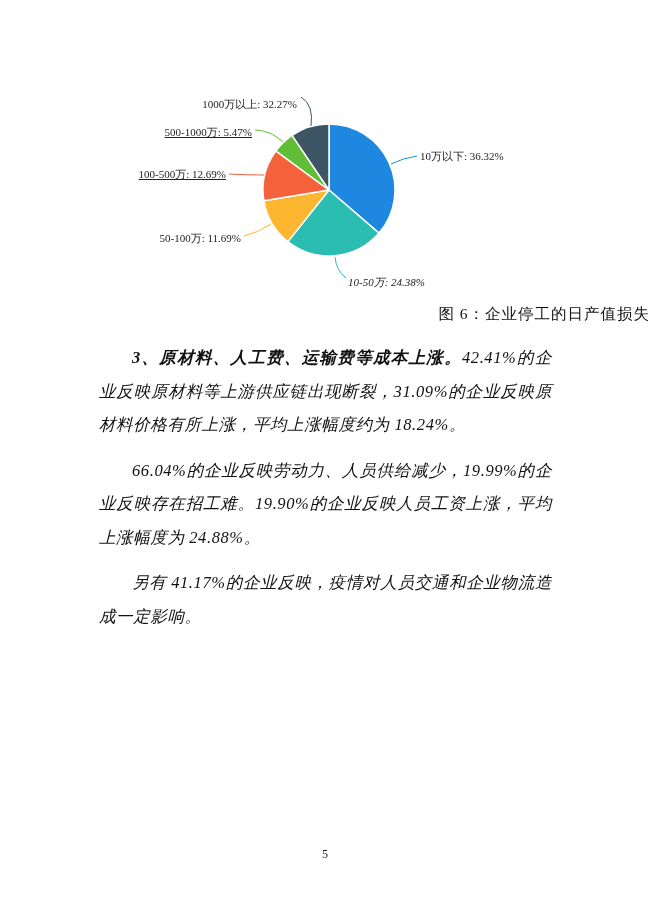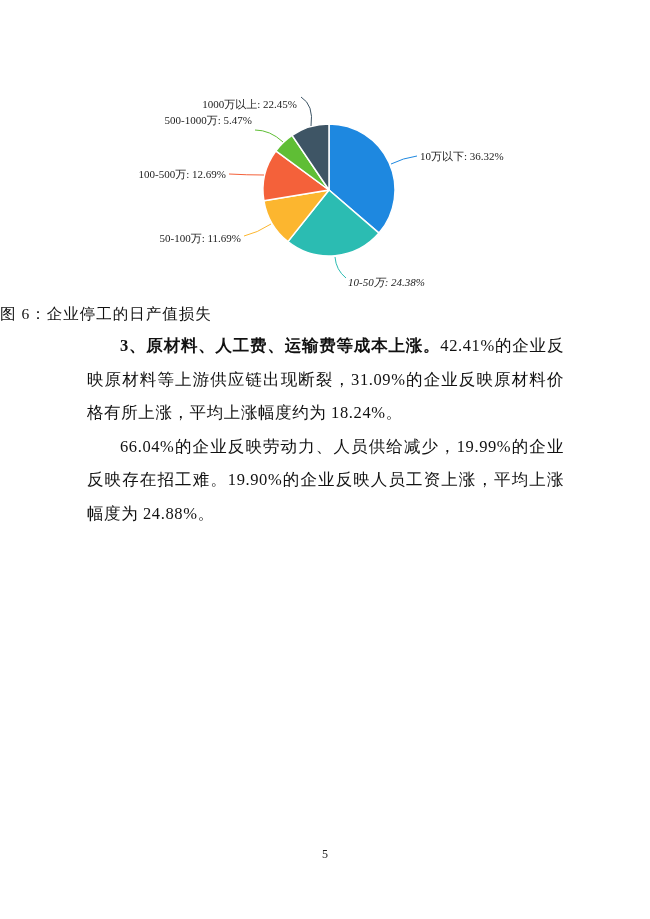--- a/index.html
+++ b/index.html
@@ -19,37 +19,38 @@
   .chart-area svg{position:absolute;left:0;top:0;}
   .pie-label{
     position:absolute;
     white-space:nowrap;
     font-size:11px;
     color:#222;
     line-height:14px;
   }
   .figure-caption{
     position:absolute;left:0;top:304px;width:650px;
-    text-align:left;
+    text-align:right;
     font-size:15.5px;
     letter-spacing:1px;
     color:#111;
   }
   
   .body-text{
     position:absolute;left:87px;top:329px;width:477px;
   }
   .body-text p{
-    margin:0;
+    margin:12px;
     font-size:16.5px;
     line-height:33.5px;
     letter-spacing:0.6px;
     text-align:justify;
     text-indent:2em;
     color:#111;
+    font-style:italic;
   }
   .bold-lead{font-weight:bold;}
   
   .page-number{
     position:absolute;left:0;top:847px;width:650px;
     text-align:center;
     font-size:12px;color:#222;
   }
 </style>
 </head>
@@ -68,26 +69,27 @@
         <path d="M 329 105 L 263.89 115.77 A 66 66 0 0 1 275.80 65.94 Z" fill="#f4613a" stroke="#ffffff" stroke-width="1.5" stroke-linejoin="round"></path>
         <path d="M229,89 Q247,90 264,90" fill="none" stroke="#f4613a" stroke-width="1"></path>
         <path d="M 329 105 L 275.80 65.94 A 66 66 0 0 1 292.07 50.30 Z" fill="#5fbe35" stroke="#ffffff" stroke-width="1.5" stroke-linejoin="round"></path>
         <path d="M255,45 Q270,45 283,57" fill="none" stroke="#5fbe35" stroke-width="1"></path>
         <path d="M 329 105 L 292.07 50.30 A 66 66 0 0 1 329.00 39.00 Z" fill="#3e5565" stroke="#ffffff" stroke-width="1.5" stroke-linejoin="round"></path>
         <path d="M301,12 Q314,20 311,41" fill="none" stroke="#3e5565" stroke-width="1"></path>
       </svg>
   <div class="pie-label" style="left: 420px; top: 64px; text-align: center;">10万以下: 36.32%</div>
       <div class="pie-label" style="left: 348px; top: 190px; text-align: left; font-style: italic;">10-50万: 24.38%</div>
       <div class="pie-label" style="right: 409px; top: 146px; text-align: right;">50-100万: 11.69%</div>
-      <div class="pie-label" style="right: 424px; top: 82px; text-align: right;">100-500万: 12.69%</div>
-      <div class="pie-label" style="right: 398px; top: 28px; text-align: left;">500-1000万: 5.47%</div>
-      <div class="pie-label" style="right: 353px; top: 12px; text-align: right;">1000万以上: 22.45%</div>
+      <div class="pie-label" style="right: 424px; top: 82px; text-align: right; text-decoration: underline;">100-500万: 12.69%</div>
+      <div class="pie-label" style="right: 398px; top: 40px; text-align: left; text-decoration: underline;">500-1000万: 5.47%</div>
+      <div class="pie-label" style="right: 353px; top: 12px; text-align: right;">1000万以上: 32.27%</div>
     </div>
 
   <div class="figure-caption">图 6：企业停工的日产值损失</div>
 
   <div class="body-text">
     <p><span class="bold-lead">3、原材料、人工费、运输费等成本上涨。</span><span>42.41%的企业反映原材料等上游供应链出现断裂，31.09%的企业反映原材料价格有所上涨，平均上涨幅度约为 18.24%。</span></p>
     <p>66.04%的企业反映劳动力、人员供给减少，19.99%的企业反映存在招工难。19.90%的企业反映人员工资上涨，平均上涨幅度为 24.88%。</p>
+    <p>另有 41.17%的企业反映，疫情对人员交通和企业物流造成一定影响。</p>
   </div>
 
   <div class="page-number">5</div>
 </div>
 
 </body></html>

